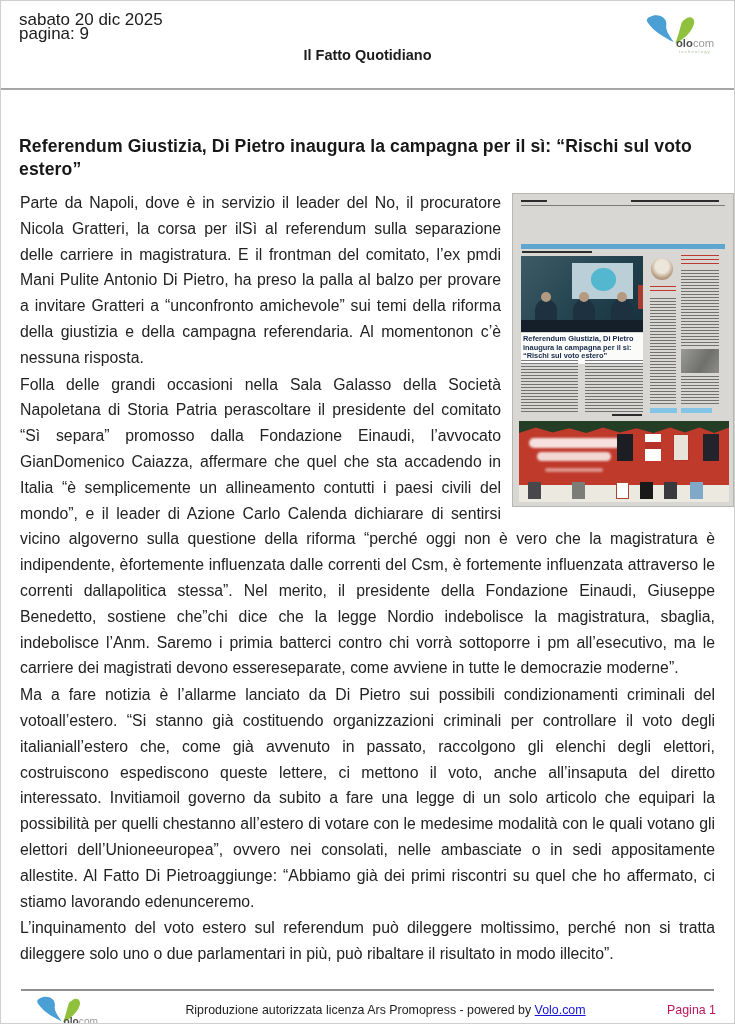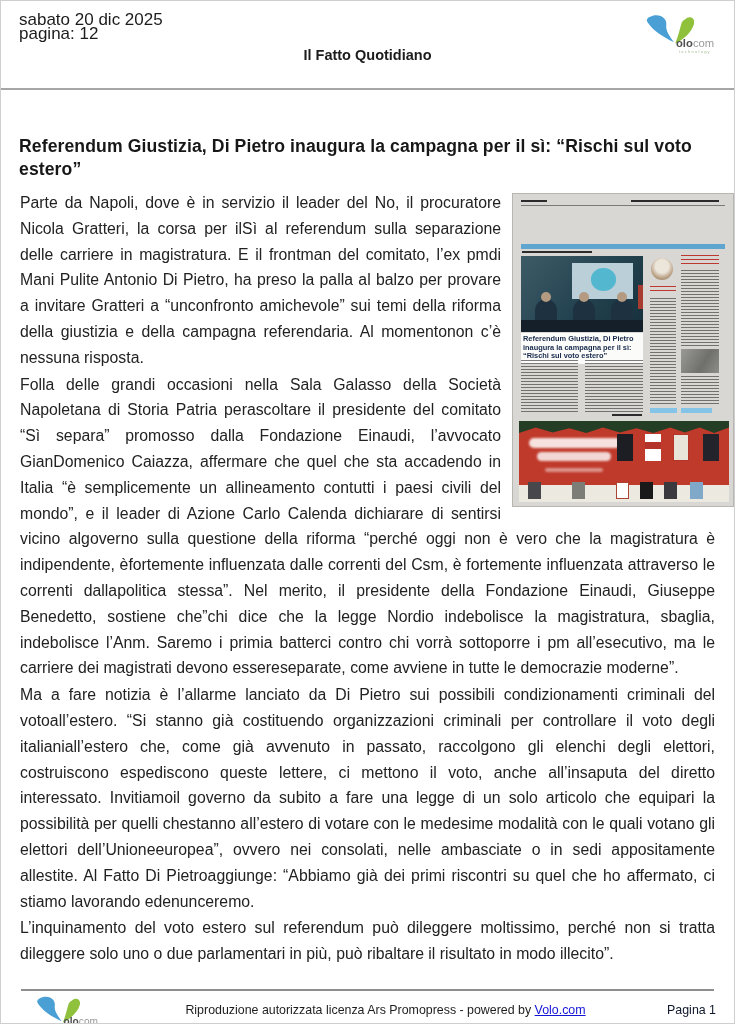--- a/index.html
+++ b/index.html
@@ -82,28 +82,28 @@
   .clip-banner .script3{left:26px;top:47px;width:58px;height:4px;border-radius:3px;background:rgba(255,255,255,.45);filter:blur(1px);}
   .clip-banner .cover{top:13px;width:16px;height:27px;filter:blur(.5px);}
   .clip-banner .snow{left:0;right:0;bottom:0;height:17px;background:#ece9e1;}
   .clip-banner .scover{bottom:3px;width:13px;height:17px;filter:blur(.5px);}
 
   
   .footer-rule{position:absolute;left:20px;right:20px;top:988px;height:2px;background:#8f8f8f;}
   .logo-bottom{position:absolute;left:30px;top:992px;}
   .footer-center{position:absolute;left:0;right:0;top:1002px;text-align:center;font-size:12.4px;color:#1d1d1d;padding-left:36px;}
   .footer-center a{color:#1414d6;text-decoration:underline;}
-  .footer-page{position:absolute;right:18px;top:1002px;font-size:12.4px;color:#0f172a;}
+  .footer-page{position:absolute;right:18px;top:1002px;font-size:12.4px;color:#be185d;}
 </style>
 </head>
 <body>
 
 <div class="meta">
   <div>sabato 20 dic 2025</div>
-  <div>pagina: 12</div>
+  <div>pagina: 9</div>
 </div>
 
 <div class="source-name">Il Fatto Quotidiano</div>
 
 <div class="logo-top">
   <svg width="84" height="44" viewBox="0 0 112 58">
     <path d="M12 8 C24 1 37 8 35 19 C34 26 40 34 45 41 C31 35 17 25 11 16 C8 12 9 10 12 8 Z" fill="#4aa0d5"></path>
     <path d="M60 11 C66 5 74 9 72 17 C69 28 58 38 47 43 C51 33 53 24 55 17 C56 13 58 12 60 11 Z" fill="#8fc13d"></path>
     <text x="48" y="47" font-family="Liberation Sans, sans-serif" font-size="15" font-weight="bold" fill="#4f4f4f">olo<tspan fill="#9a9a9a" font-weight="normal">com</tspan></text>
     <text x="52" y="55" font-family="Liberation Sans, sans-serif" font-size="5.5" letter-spacing="1.6" fill="#a9bd97">technology</text>

